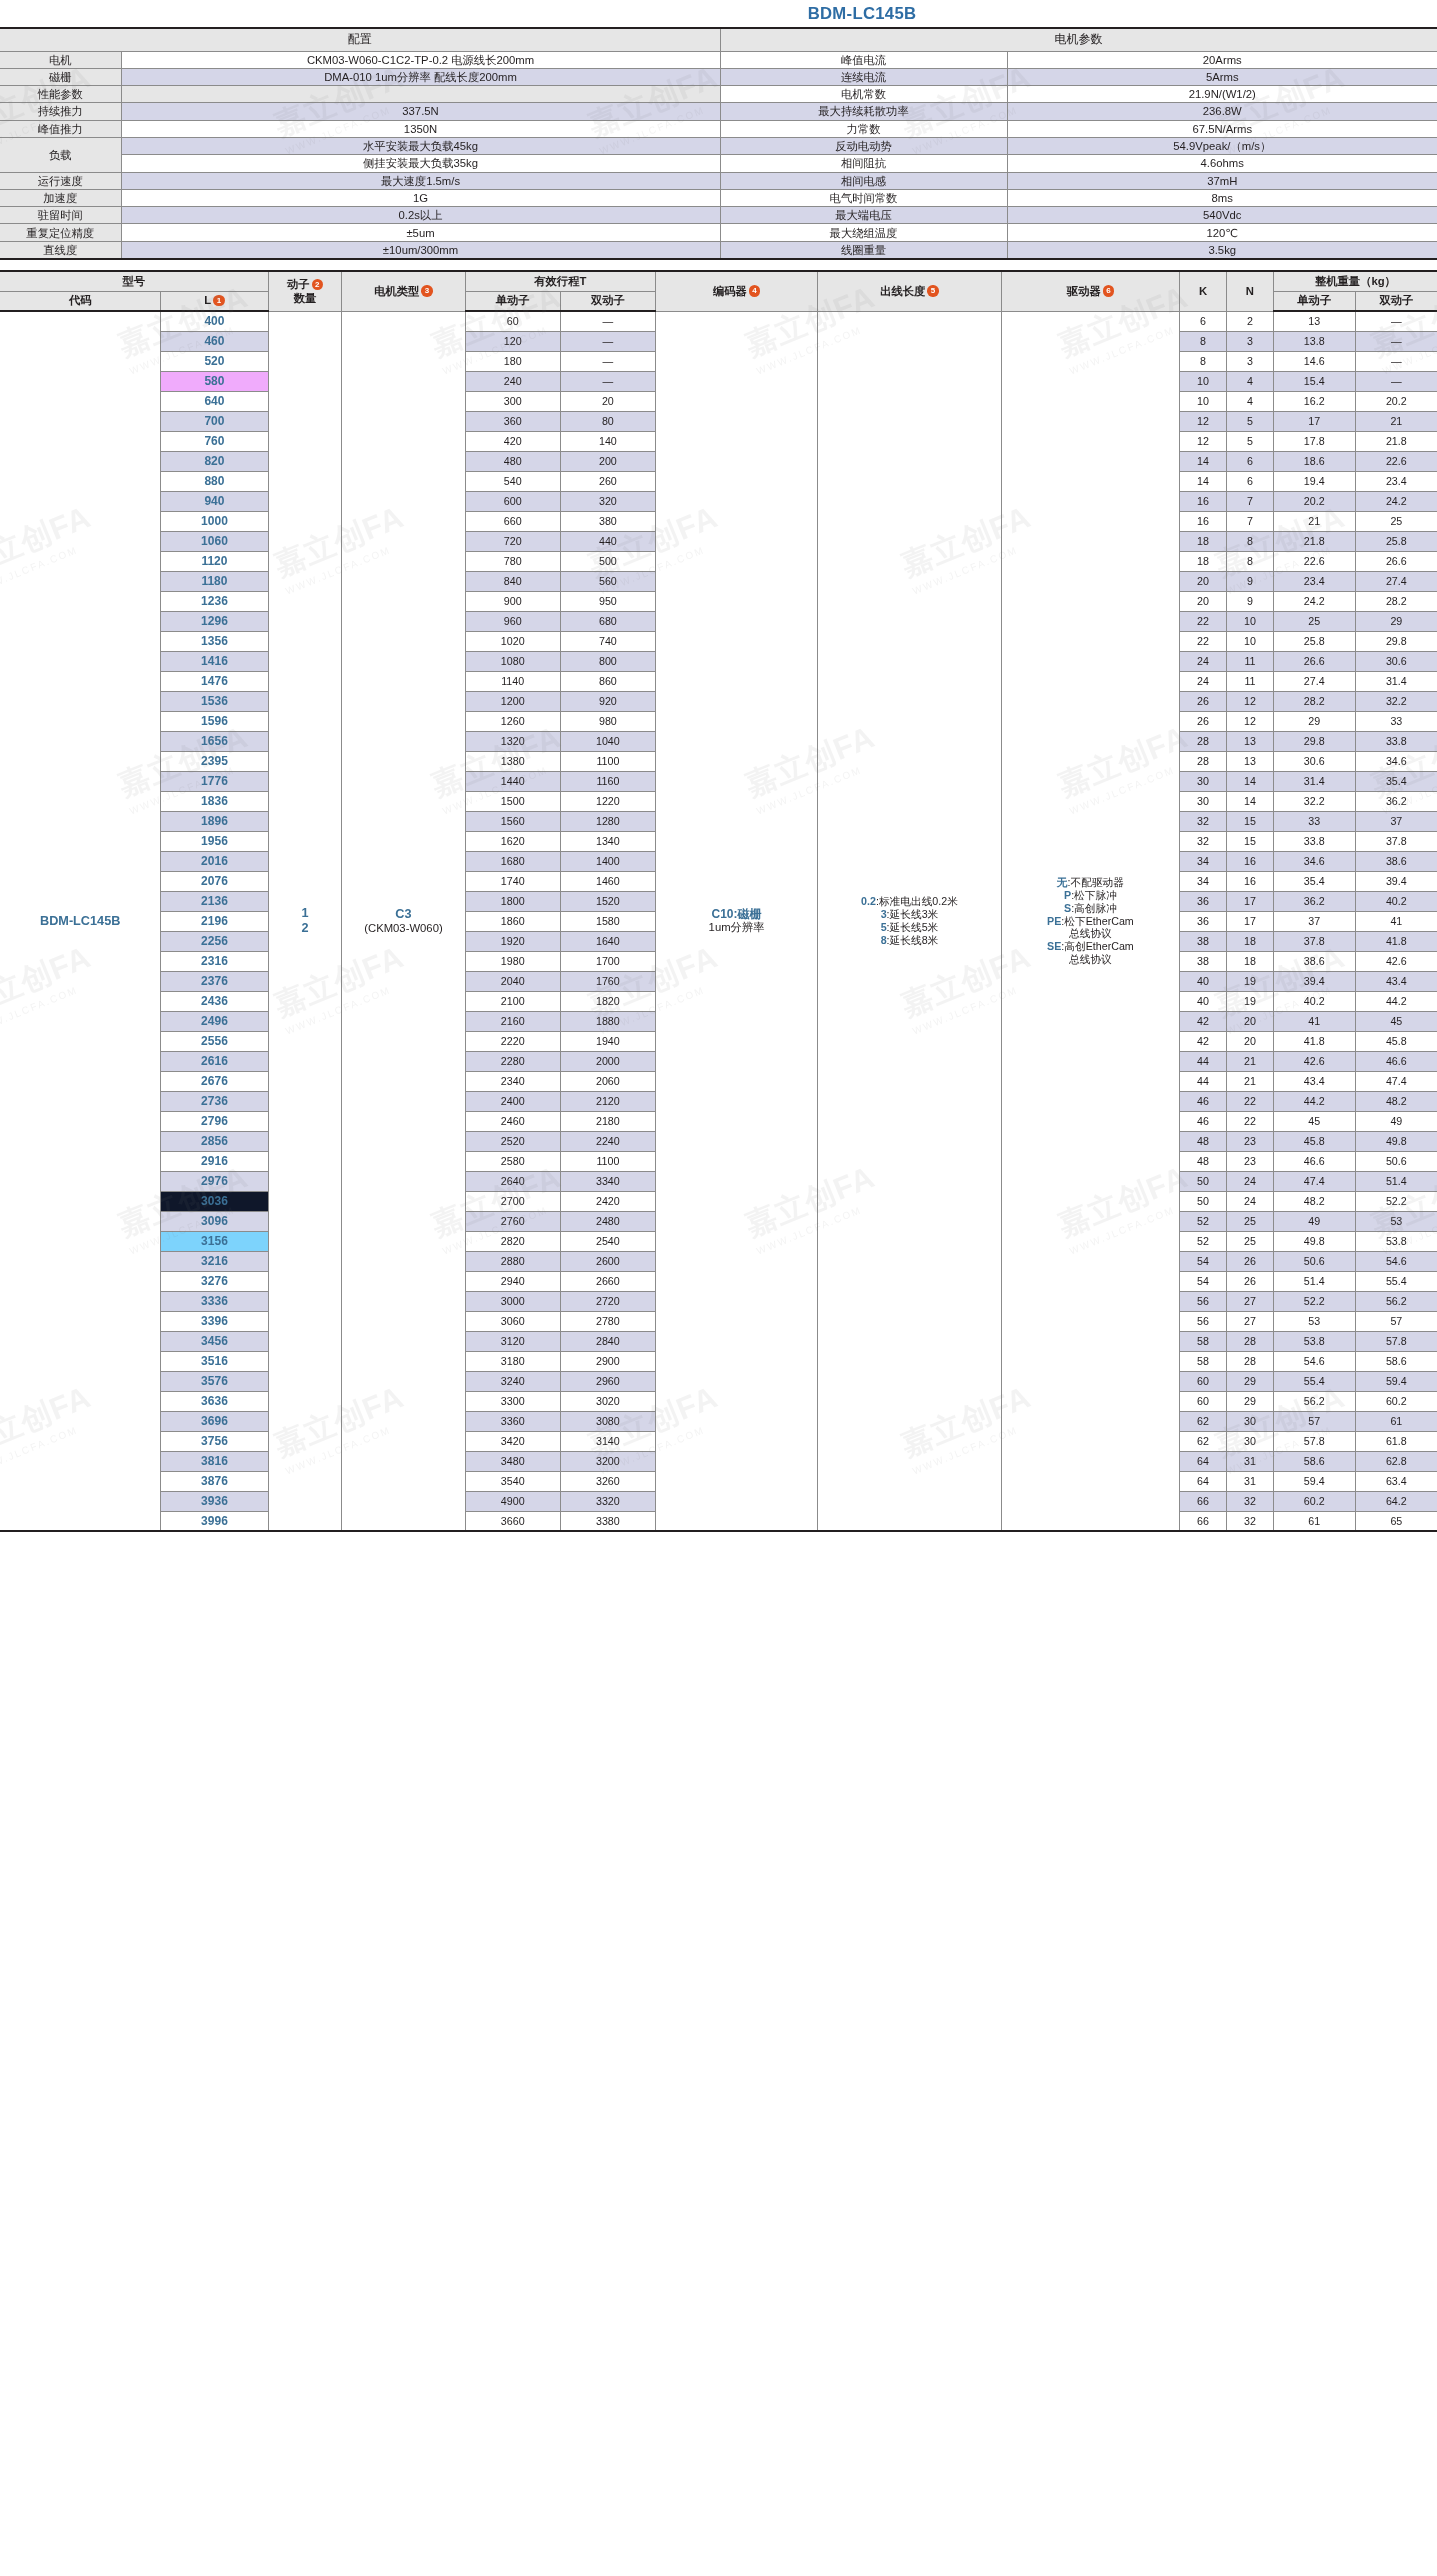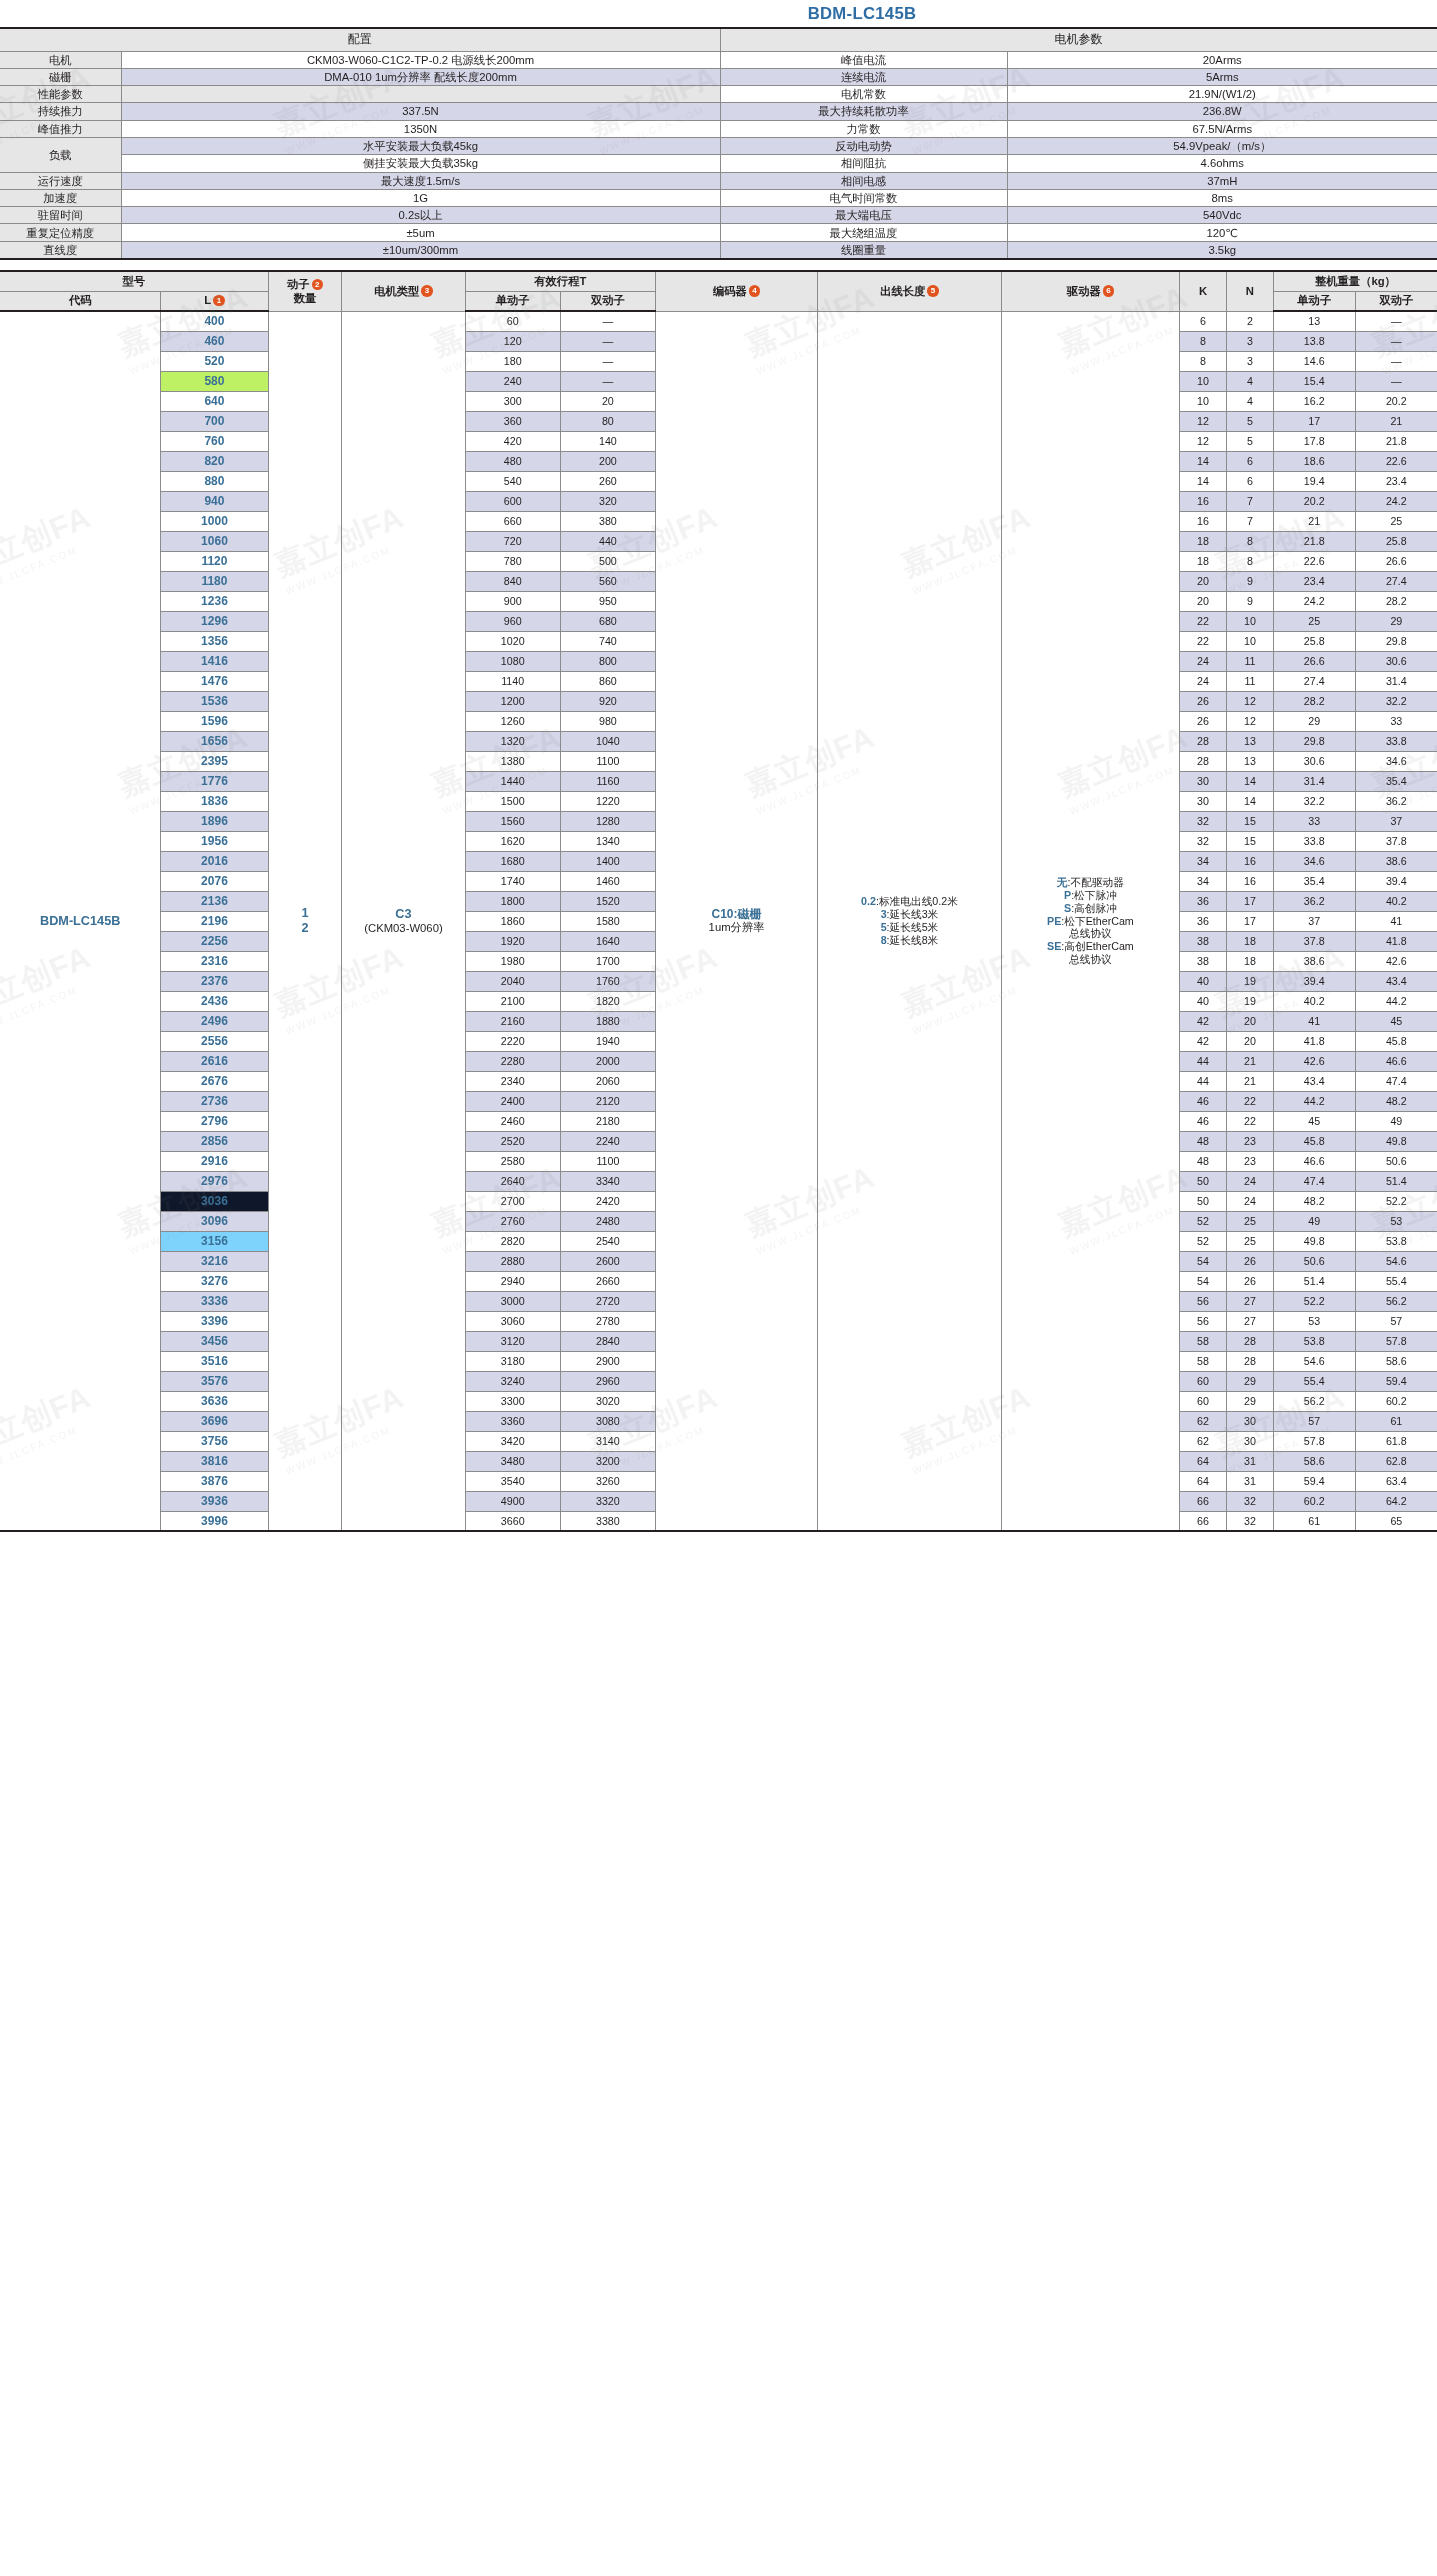--- a/index.html
+++ b/index.html
@@ -366,21 +366,21 @@
         <tr class="">
           <td class="lcol" style="background:#ffffff">520</td>
           <td style="background:#ffffff">180</td>
           <td style="background:#ffffff">—</td>
           <td style="background:#ffffff">8</td>
           <td style="background:#ffffff">3</td>
           <td style="background:#ffffff">14.6</td>
           <td class="noborder-r" style="background:#ffffff">—</td>
         </tr>
         <tr class="alt">
-          <td class="lcol" style="background:#bef264">580</td>
+          <td class="lcol" style="background:#f0abfc">580</td>
           <td style="background:#d5d6e8">240</td>
           <td style="background:#d5d6e8">—</td>
           <td style="background:#d5d6e8">10</td>
           <td style="background:#d5d6e8">4</td>
           <td style="background:#d5d6e8">15.4</td>
           <td class="noborder-r" style="background:#d5d6e8">—</td>
         </tr>
         <tr class="">
           <td class="lcol" style="background:#ffffff">640</td>
           <td style="background:#ffffff">300</td>

